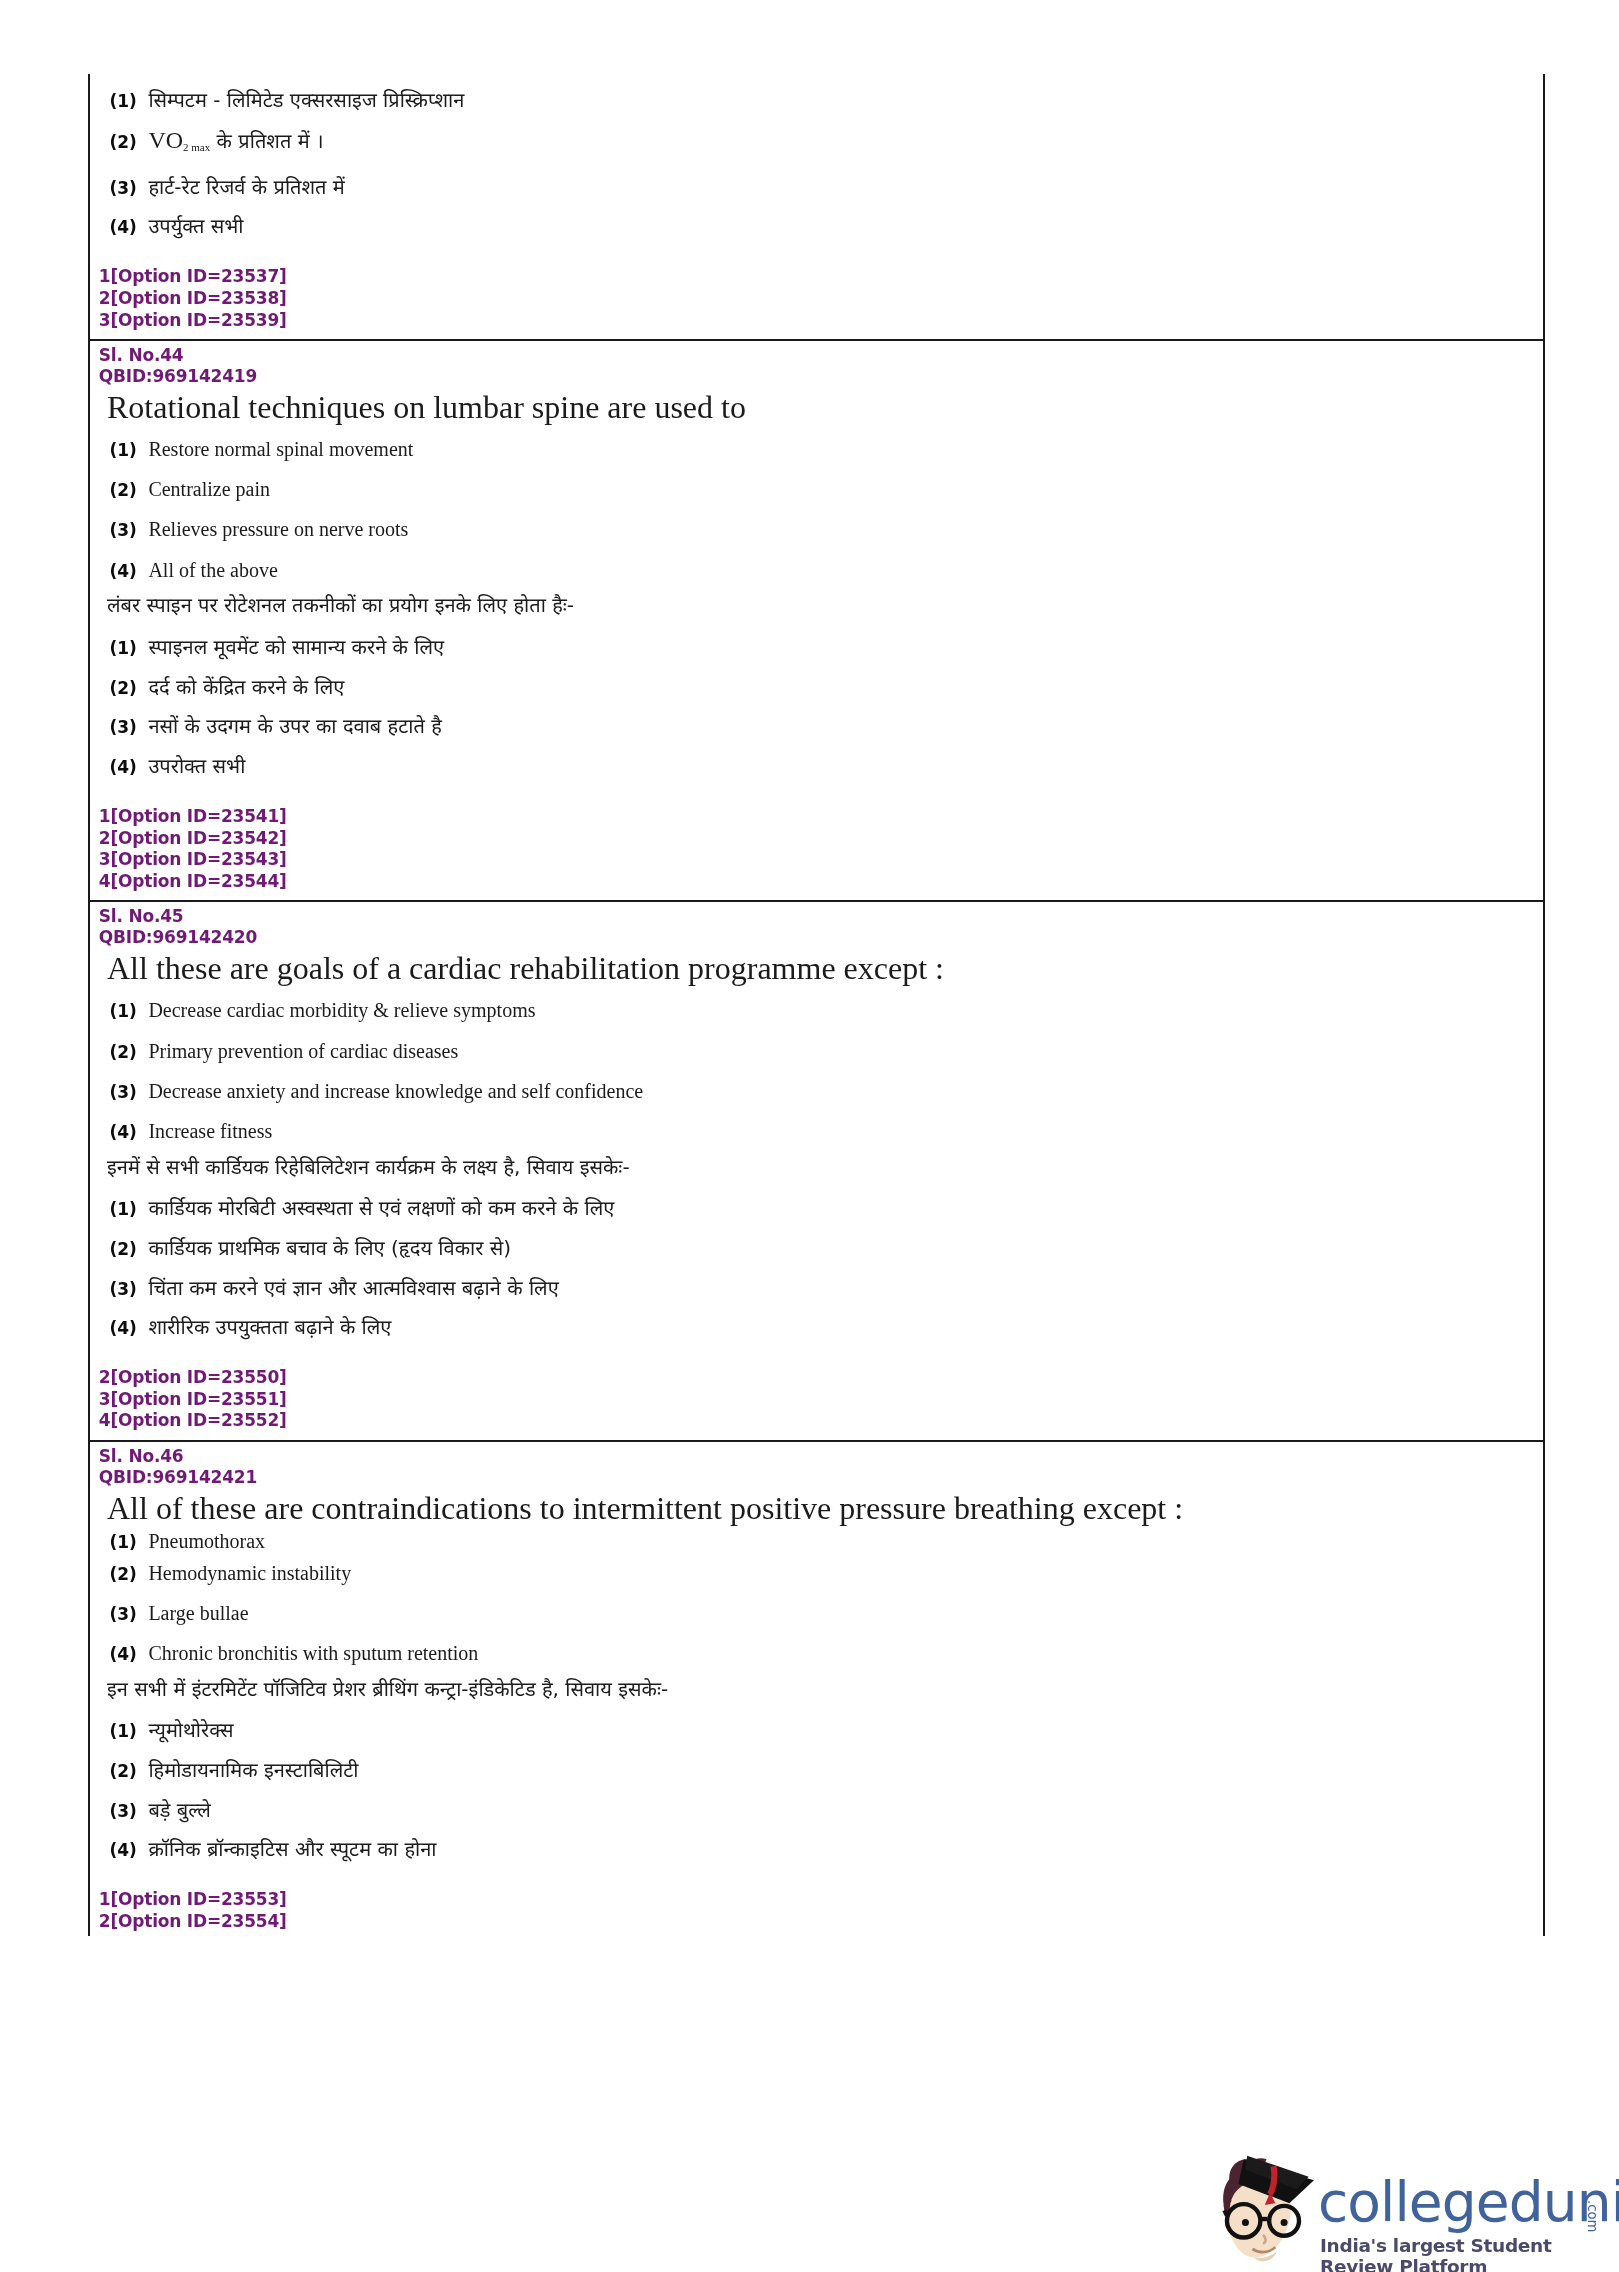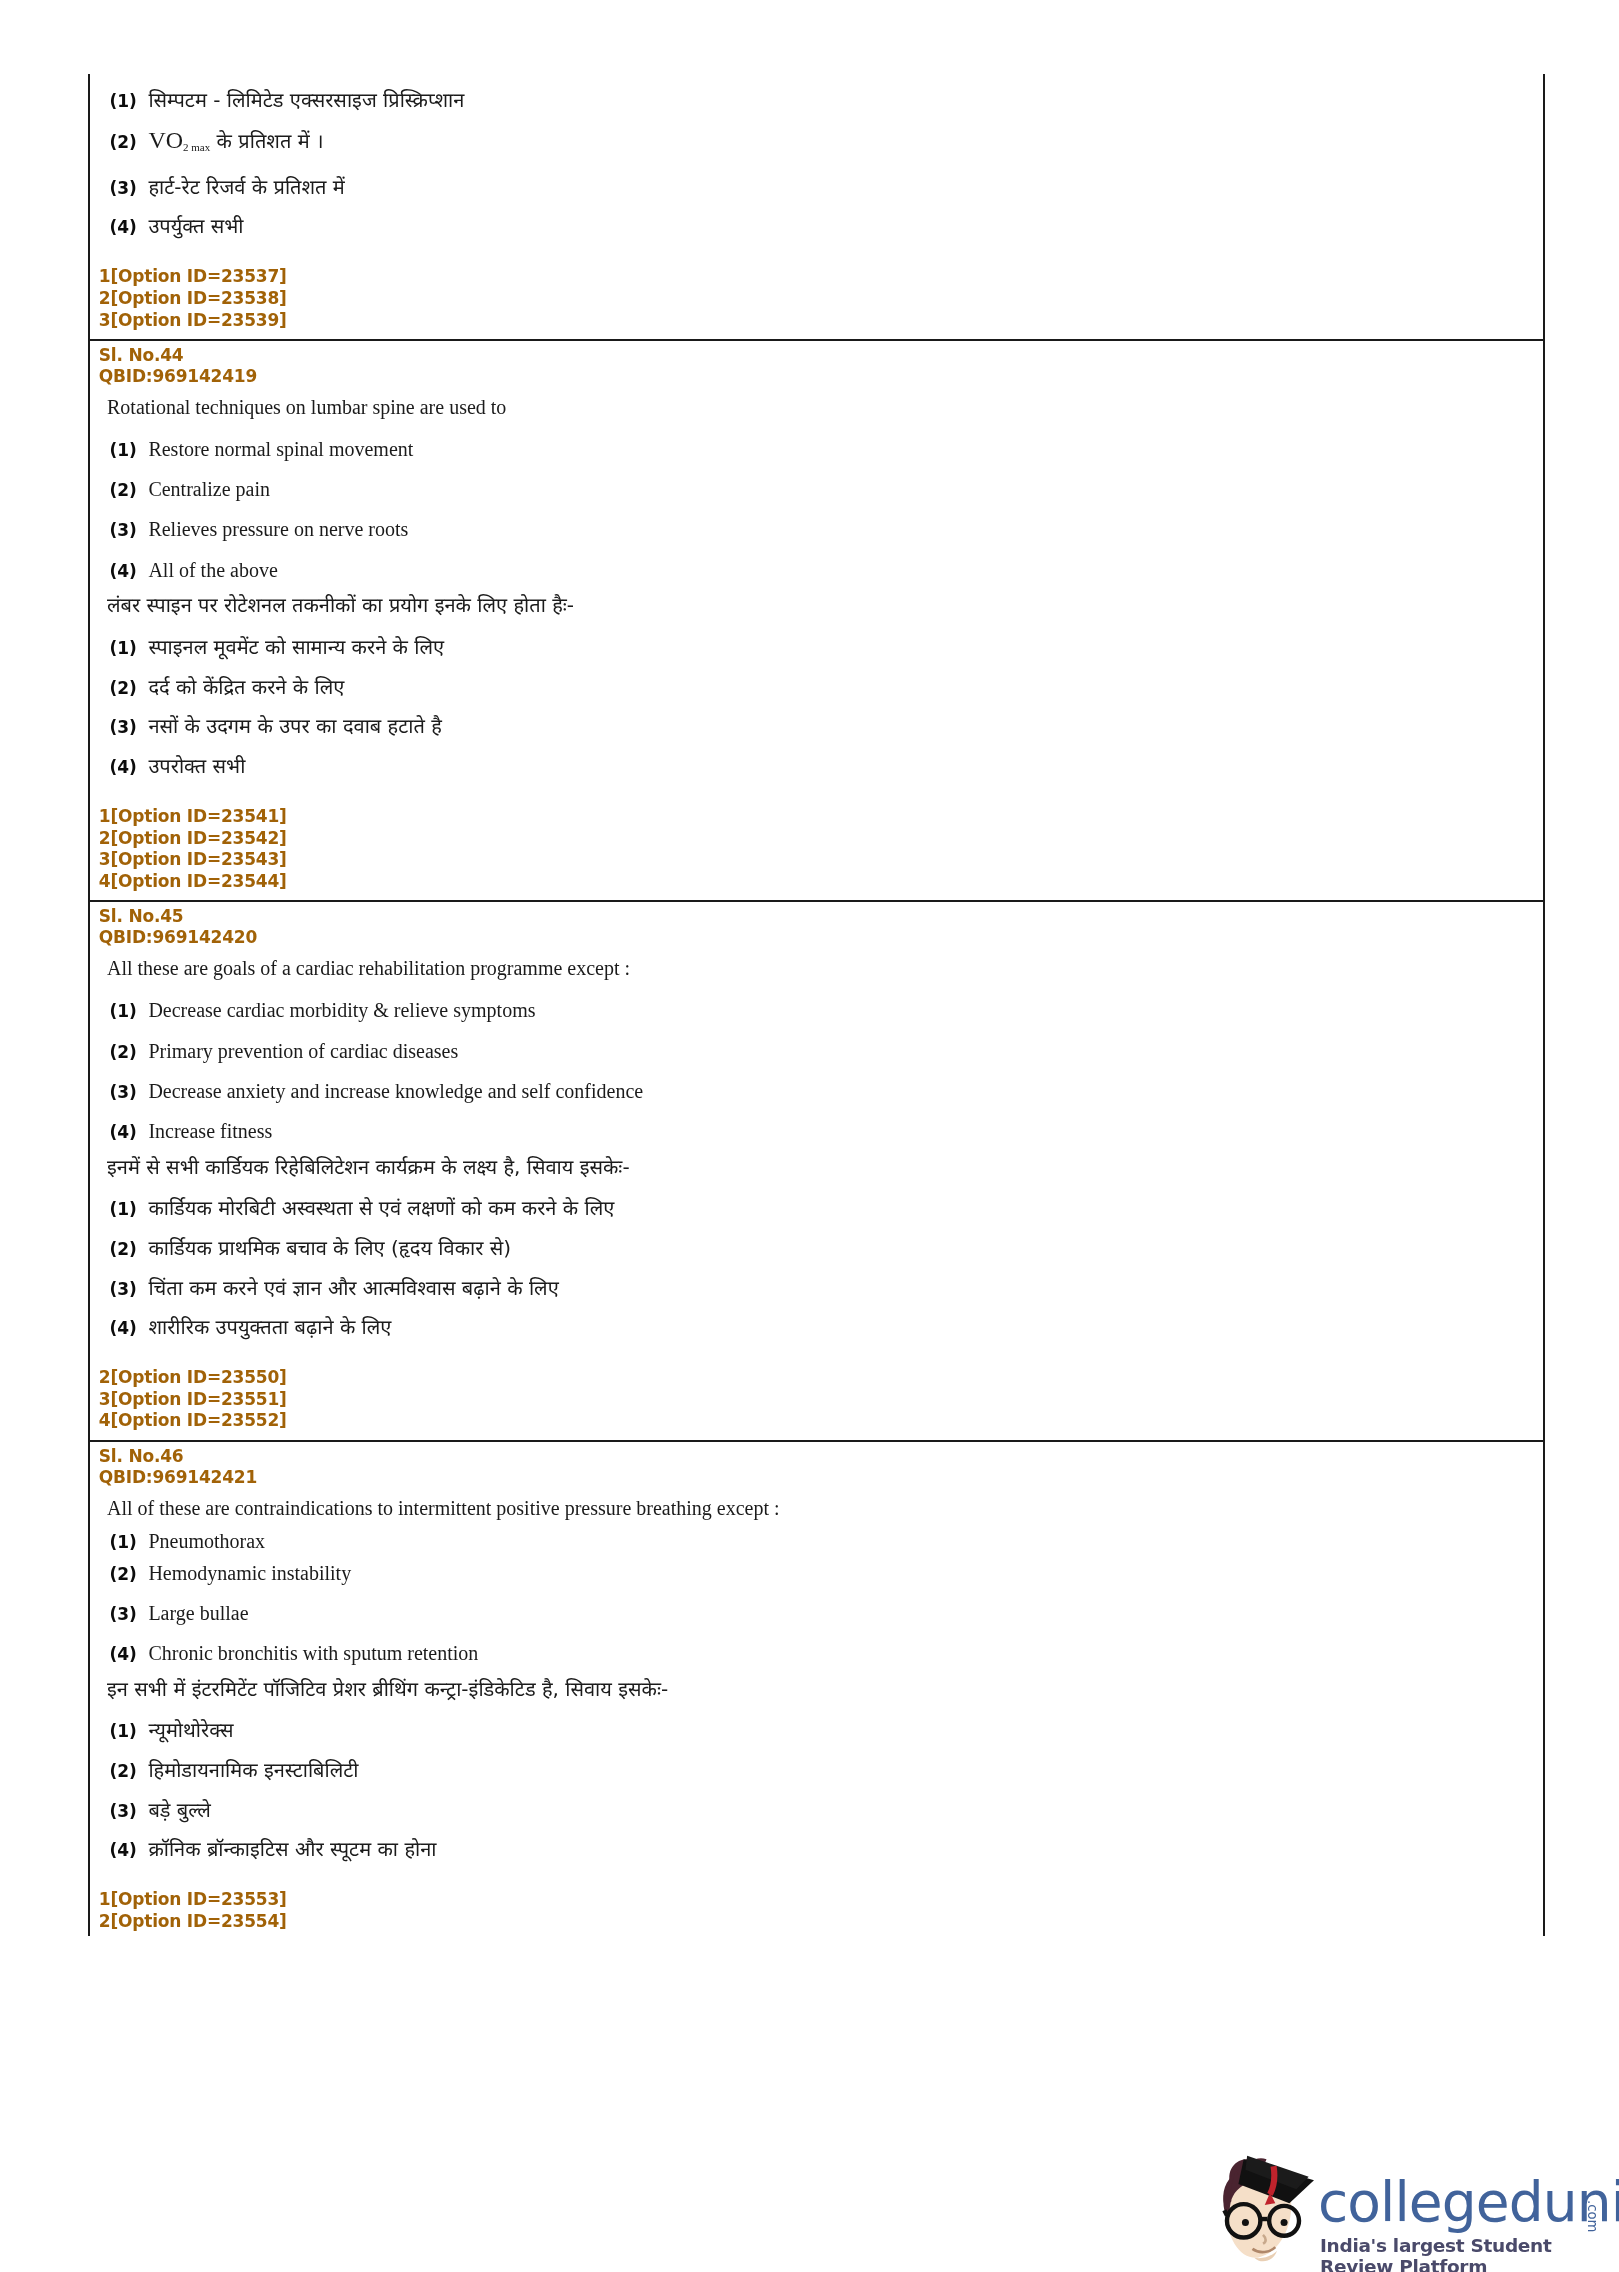--- a/index.html
+++ b/index.html
@@ -34,30 +34,30 @@
     border-top: 2.6px solid #1a1a1a;
   }
 
   
   .meta {
     font-family: "DejaVu Sans", "Liberation Sans", sans-serif;
     font-weight: bold;
     font-size: 17px;
     line-height: 21.6px;
     letter-spacing: -0.2px;
-    color: #a16207;
+    color: #701a75;
     padding-left: 8.8px;
   }
   .meta-slno { padding-top: 3.5px; }
   .optids { padding-top: 0px; }
   .optids div { white-space: pre; }
 
   
   .stmt {
-    font-size: 20px;
+    font-size: 32px;
     line-height: 28px;
     color: #1b1b1b;
     padding-left: 17px;
     padding-top: 5.3px;
     padding-bottom: 1.8px;
     white-space: nowrap;
   }
   .stmt.hi, .opt.hi .otxt {
     font-family: "DejaVu Sans", "Liberation Sans", sans-serif;
     font-size: 20px;

